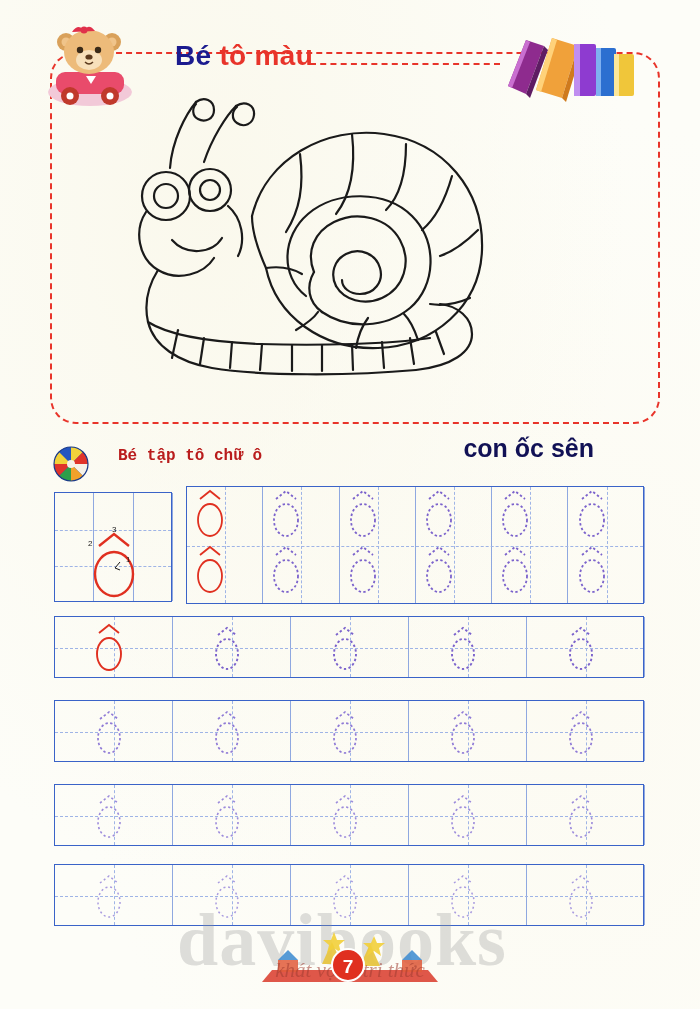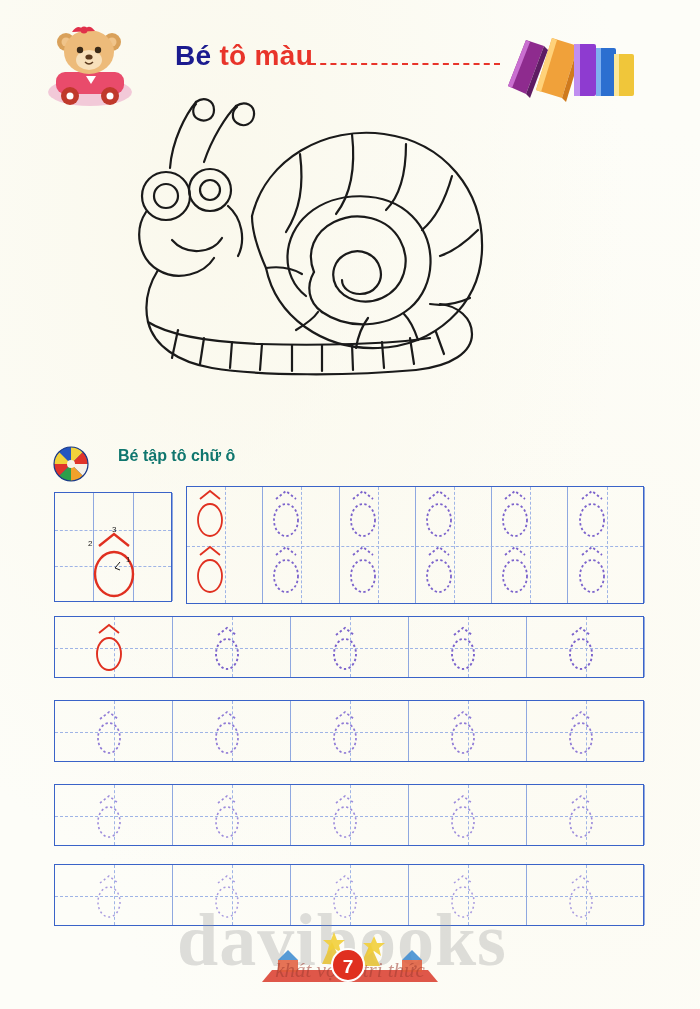--- a/index.html
+++ b/index.html
@@ -96,22 +96,23 @@
     height: 290px;
   }
 
   
   .sec-title {
     position: absolute;
     left: 118px;
     top: 447px;
     font-size: 16px;
     font-weight: bold;
-    color: #0f766e;
+    color: #b91c1c;
     white-space: nowrap;
+    font-family: Liberation Mono, monospace;
   }
   .ball {
     position: absolute;
     left: 50px;
     top: 443px;
     width: 42px;
     height: 42px;
   }
 
   .grid-row {
@@ -187,20 +188,23 @@
     font-style: italic;
     pointer-events: none;
   }
 </style>
 </head>
 <body>
 
 <div class="page">
   <div class="paper-tint"></div>
 
+  <div class="color-panel">
+    <div class="caption">con ốc sên</div>
+  </div>
 
   <div class="panel-title">
     <span>Bé </span><span class="red">tô màu</span>
   </div>
   <div class="title-dashes"></div>
 
   <div class="bear">
     <svg width="96" height="90" viewBox="0 0 96 90">
       <ellipse cx="48" cy="72" rx="42" ry="14" fill="#f2c9d8"></ellipse>
       <rect x="14" y="52" width="68" height="22" rx="9" fill="#e94b6b"></rect>

